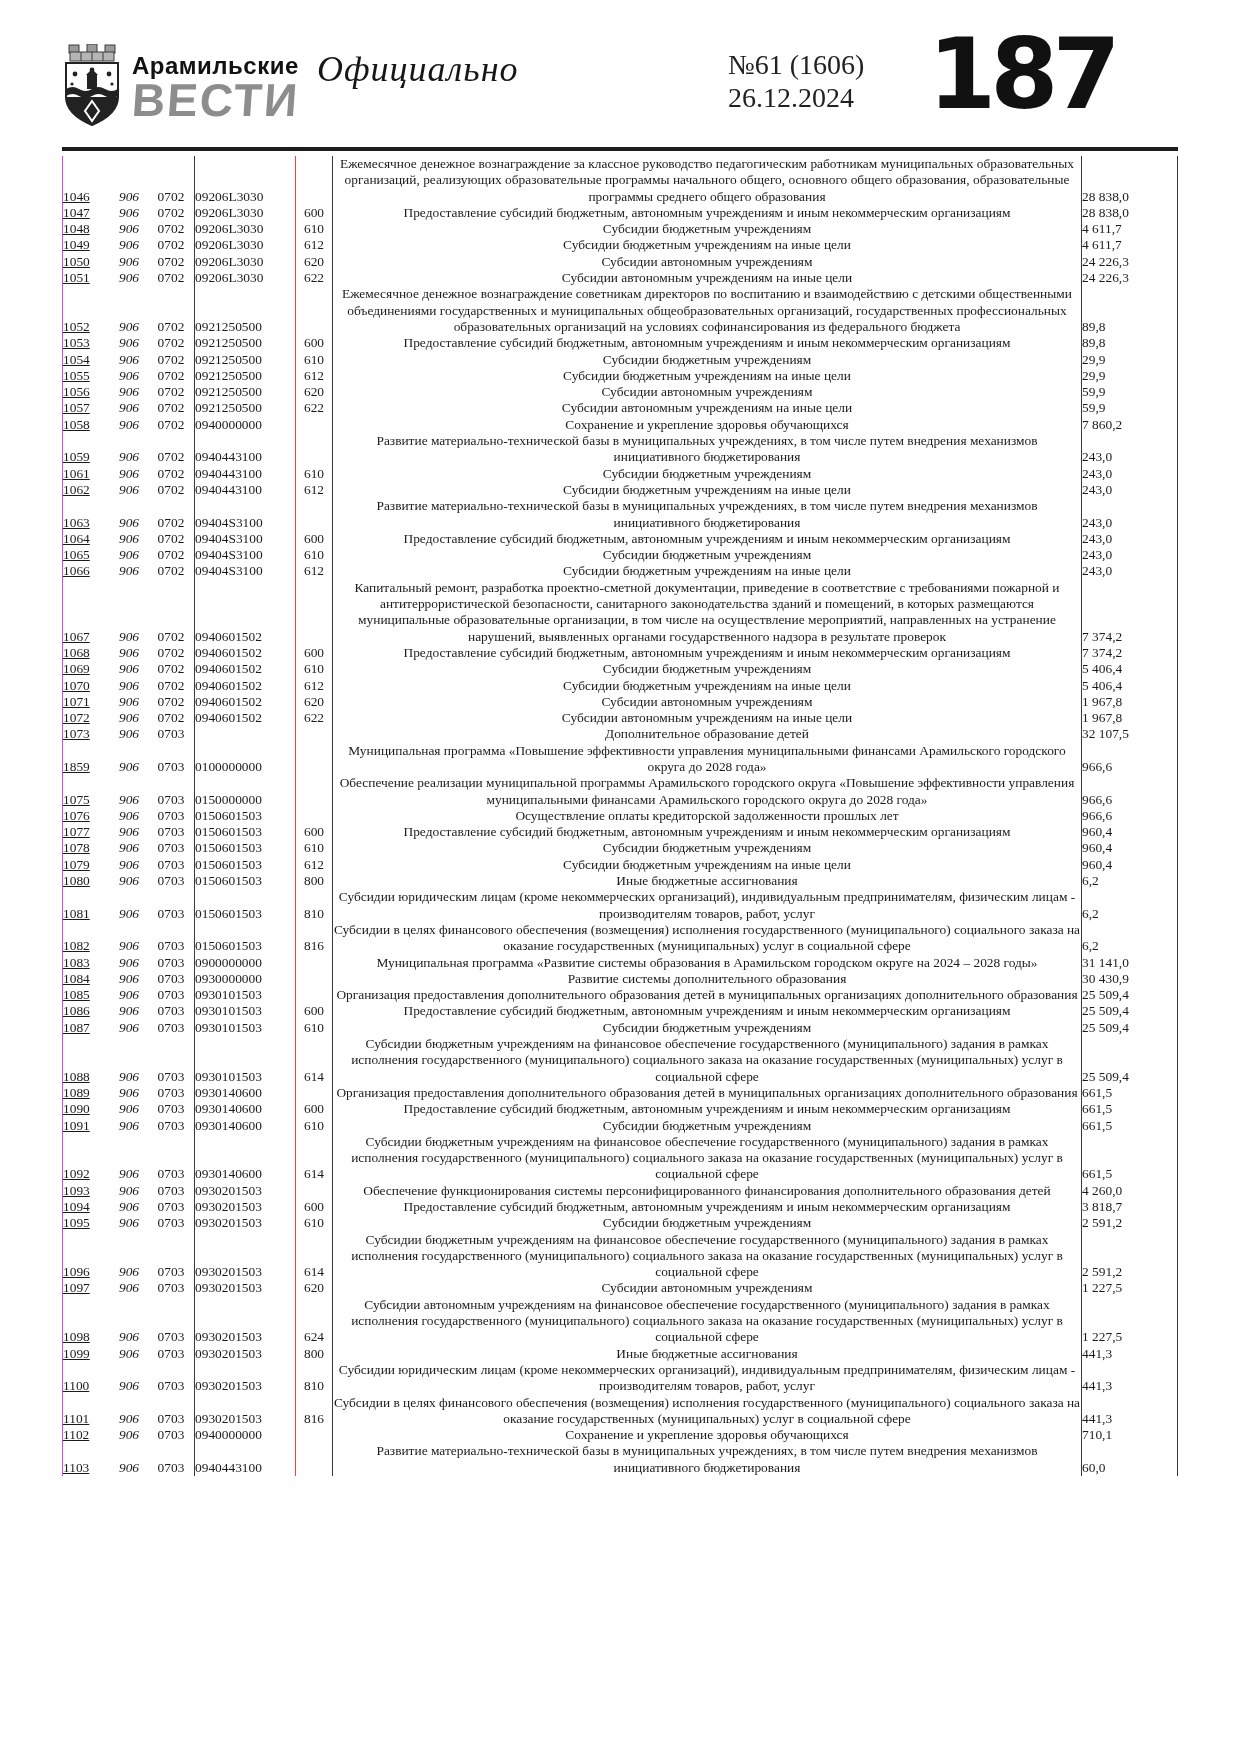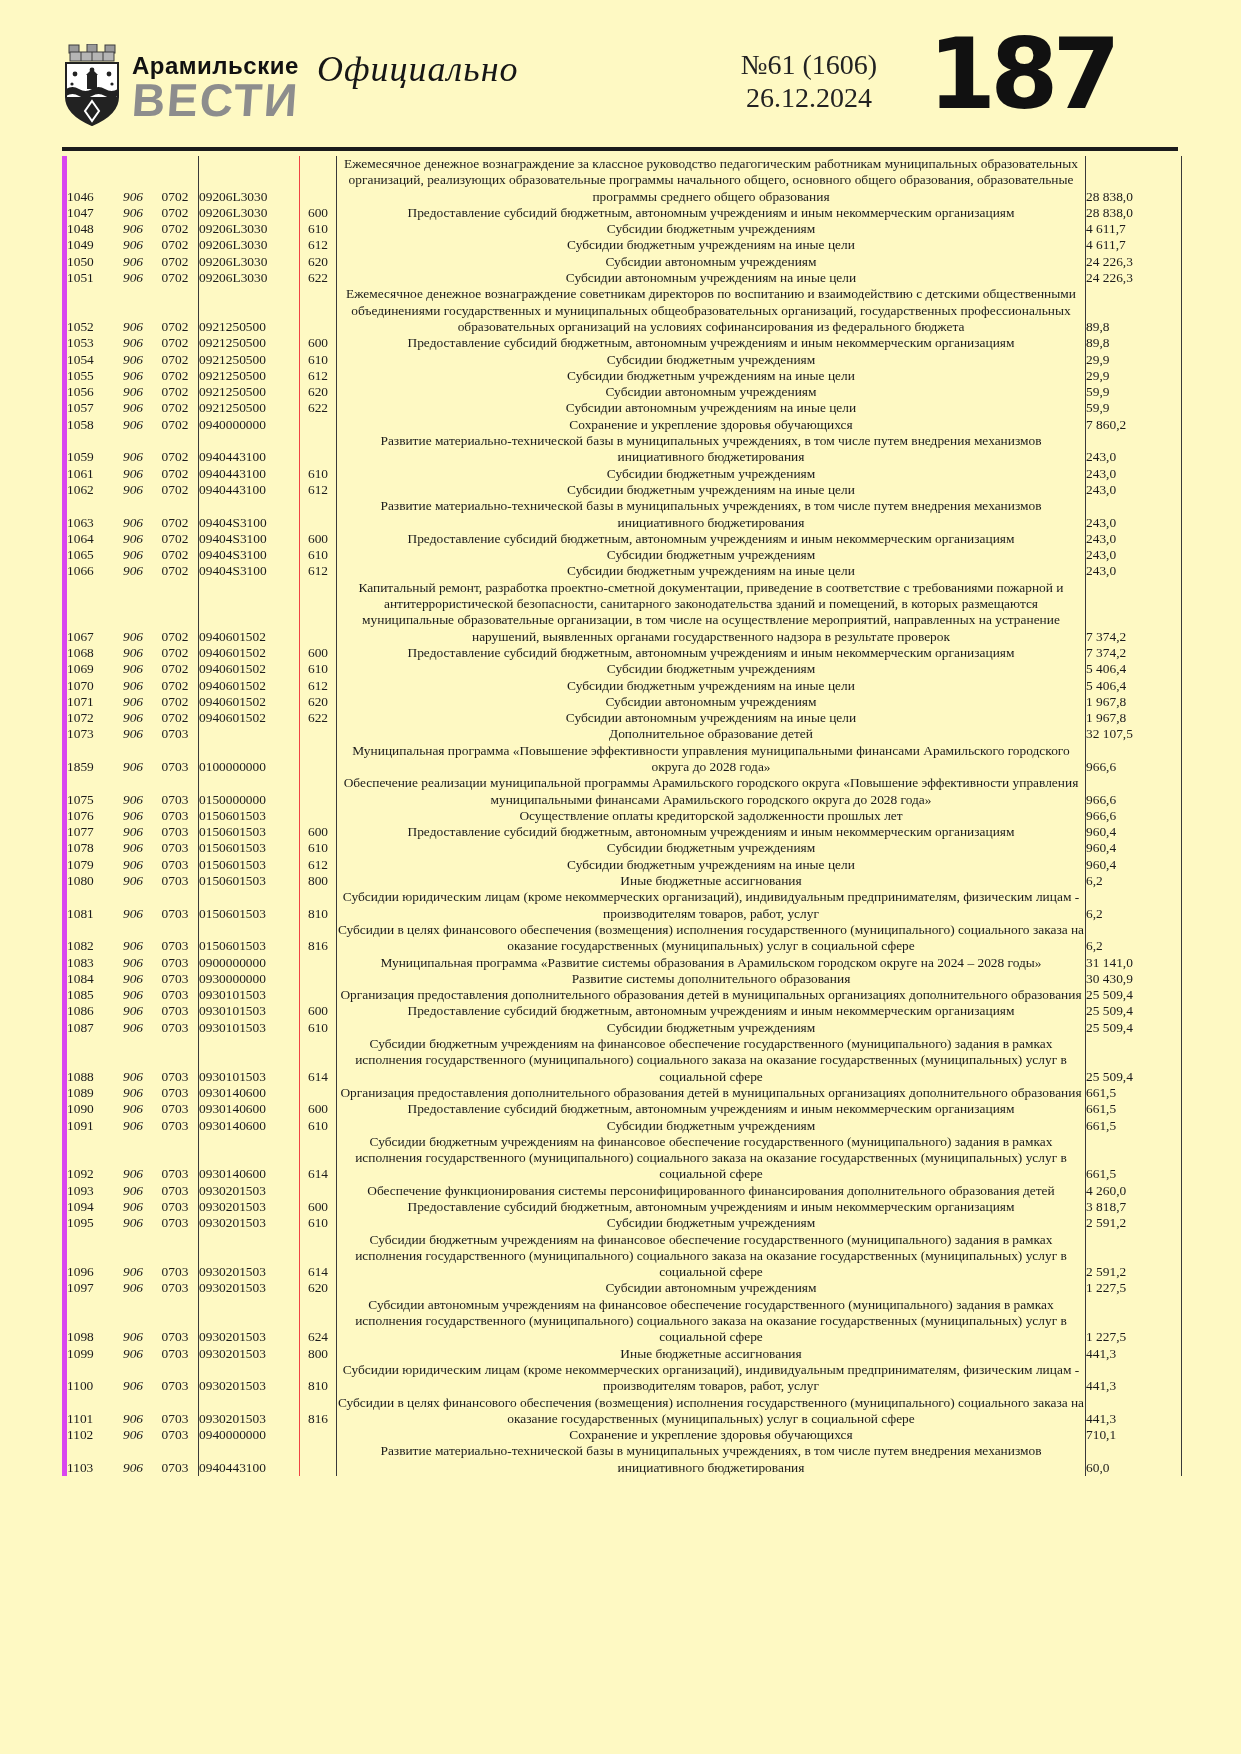--- a/index.html
+++ b/index.html
@@ -1,50 +1,50 @@
 <!DOCTYPE html>
 <html lang="ru"><head>
 <meta charset="utf-8">
 <style>
   html,body{margin:0;padding:0;background:#e8e8e8;}
   .page{
     position:relative;
     width:1241px;height:1754px;
-    background:#fef9c3;
+    background:#ffffff;
     font-family:"Liberation Serif", serif;
     color:#1a1a1a;
     overflow:hidden;
   }
   
   .header{position:absolute;top:0;left:0;width:100%;height:148px;}
   .masthead{position:absolute;left:60px;top:44px;display:flex;align-items:flex-start;}
   .arms{width:64px;height:84px;flex:0 0 auto;}
   .masthead-text{margin-left:8px;margin-top:10px;font-family:"Liberation Sans",sans-serif;}
   .masthead-top{font-size:24px;font-weight:bold;letter-spacing:.5px;color:#111;line-height:24px;}
   .masthead-bottom{font-size:46px;font-weight:bold;color:#8d8d8d;letter-spacing:2px;line-height:42px;margin-top:1px;transform:skewX(-4deg);}
   .section-title{
     position:absolute;left:317px;top:48px;
     font-style:italic;font-size:36px;letter-spacing:1px;color:#161616;
     font-family:"Liberation Serif",serif;
   }
-  .issue-block{position:absolute;left:700px;top:48px;width:218px;text-align:center;font-size:28px;line-height:33px;color:#222;}
+  .issue-block{position:absolute;left:728px;top:48px;width:218px;text-align:left;font-size:28px;line-height:33px;color:#222;}
   .page-number{
     position:absolute;left:928px;top:22px;
     font-family:"DejaVu Sans",sans-serif;font-weight:800;
     font-size:98px;line-height:104px;letter-spacing:-6px;color:#111;
   }
   .header-rule{position:absolute;top:147px;left:62px;width:1116px;height:4px;background:#1c1c1c;}
   
   .table-wrap{position:absolute;top:156px;left:62px;width:1116px;}
   table.budget{
     border-collapse:collapse;table-layout:fixed;width:1116px;
     font-size:13.4px;line-height:16.3px;color:#1b1b1b;
   }
   table.budget td{vertical-align:bottom;padding:0;overflow:hidden;}
-  .c-num{width:47px;padding-left:6px;border-left:5px solid #d946ef;}
+  .c-num{width:47px;padding-left:6px;border-left:1px solid #d946ef;text-decoration:underline;}
   .c-grbs{width:38px;text-align:center;font-style:italic;}
   .c-section{width:46px;text-align:center;}
   .c-code{width:100px;border-left:1px solid #3a3a3a;padding-left:8px;}
   .c-vid{width:36px;border-left:1px solid #ef4444;text-align:center;}
   .c-desc{width:748px;border-left:1px solid #3a3a3a;text-align:center;padding:0 7px;}
   .c-amount{width:95px;border-left:1px solid #3a3a3a;border-right:1px solid #3a3a3a;text-align:left;padding-right:12px;white-space:nowrap;}
 </style>
 </head>
 <body>
 

